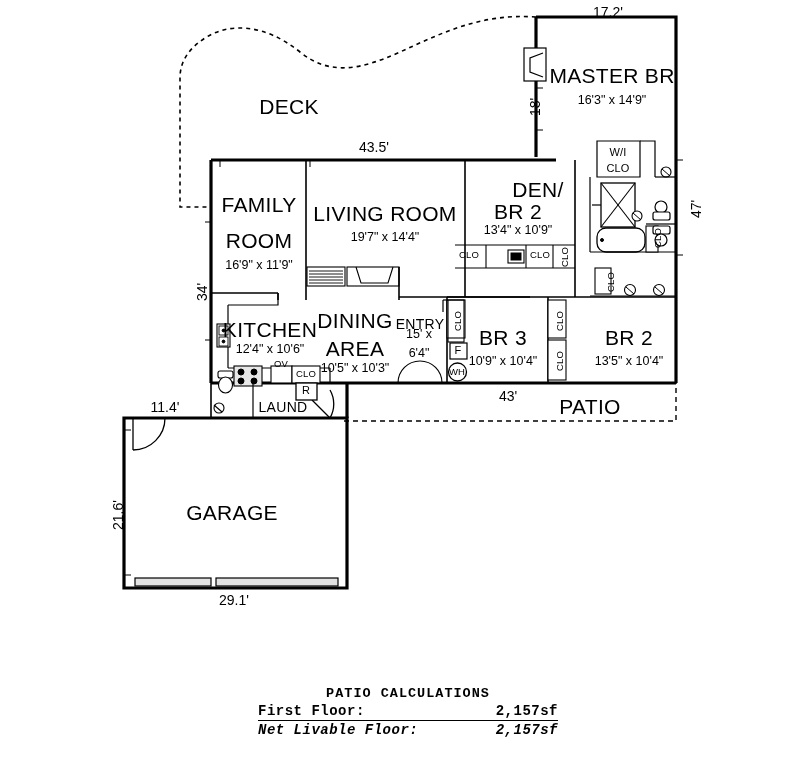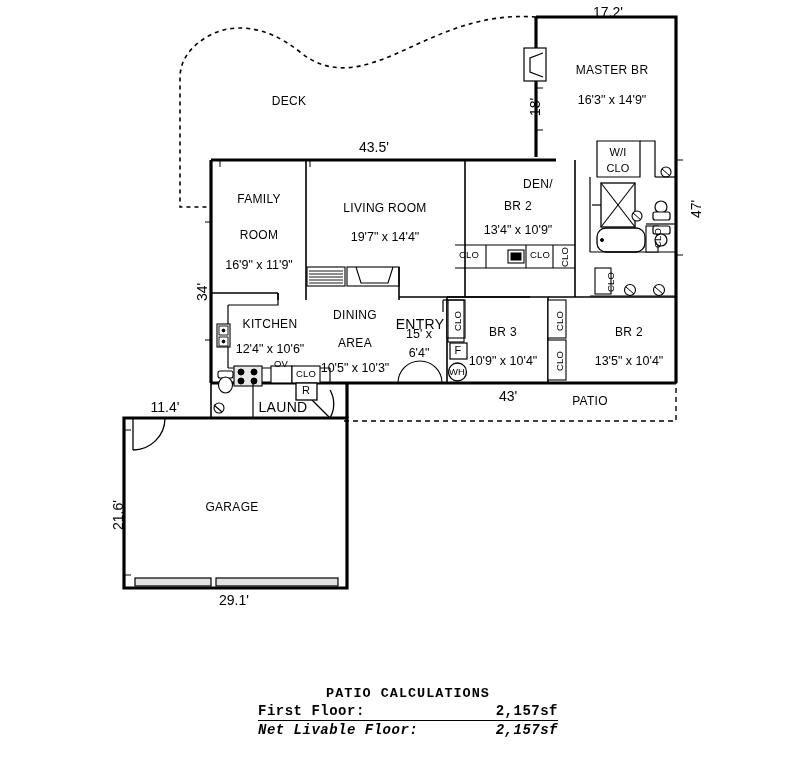--- a/index.html
+++ b/index.html
@@ -1,21 +1,21 @@
 <!DOCTYPE html>
 <html><head>
 <meta charset="utf-8">
 <style>
   html,body{margin:0;padding:0;background:#ffffff;}
   body{width:805px;height:763px;position:relative;overflow:hidden;
        font-family:"Liberation Sans",sans-serif;color:#000;}
   #plan{position:absolute;left:0;top:0;width:805px;height:763px;}
   .lbl{position:absolute;white-space:nowrap;font-family:"Liberation Sans",sans-serif;
        color:#000;line-height:1.15;}
-  .room-name{font-size:12px;letter-spacing:.3px;}
+  .room-name{font-size:21px;letter-spacing:.3px;}
   .room-name.sm{font-size:14px;}
   .room-dim{font-size:12.5px;}
   .dimension{font-size:14px;}
   .tag{font-size:9.5px;letter-spacing:.2px;}
   .tag.mid{font-size:11px;}
   .rot90{transform:rotate(-90deg);transform-origin:left top;}
   .ctr{transform:translateX(-50%);}
   #areabox{position:absolute;left:258px;top:686px;width:300px;
            font-family:"Liberation Mono",monospace;color:#000;}
   #areabox .ac-title{text-align:center;font-size:13.5px;font-weight:bold;

